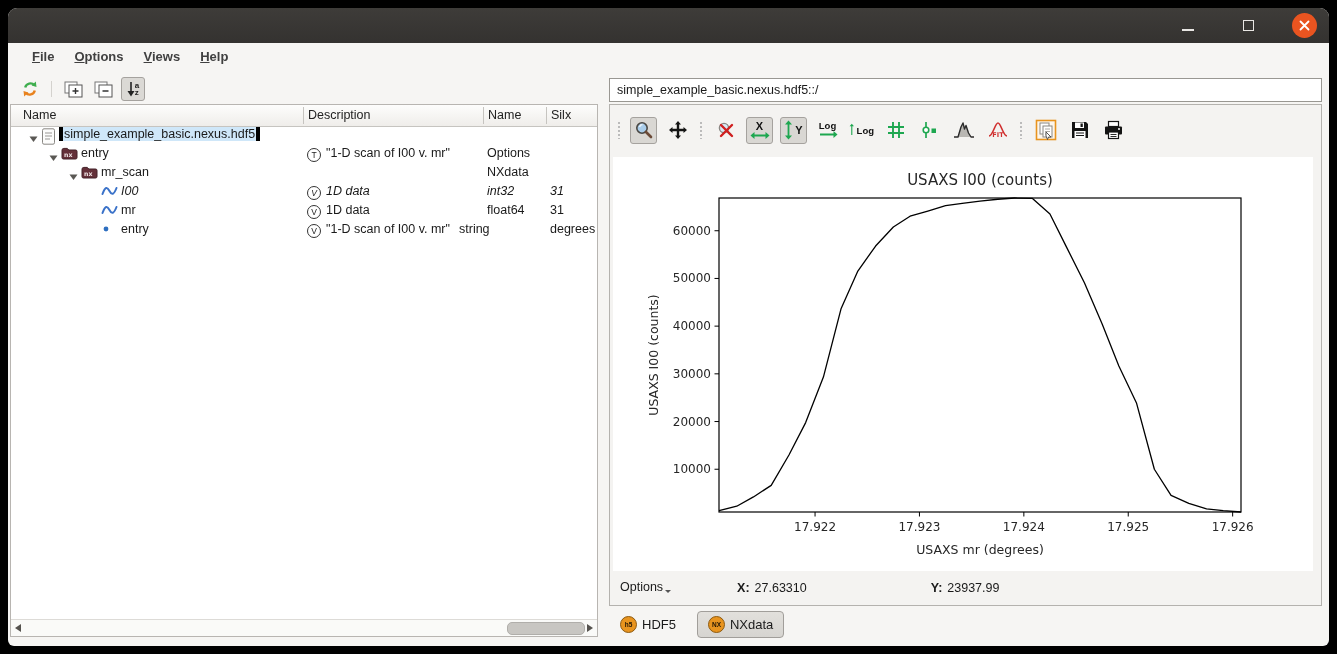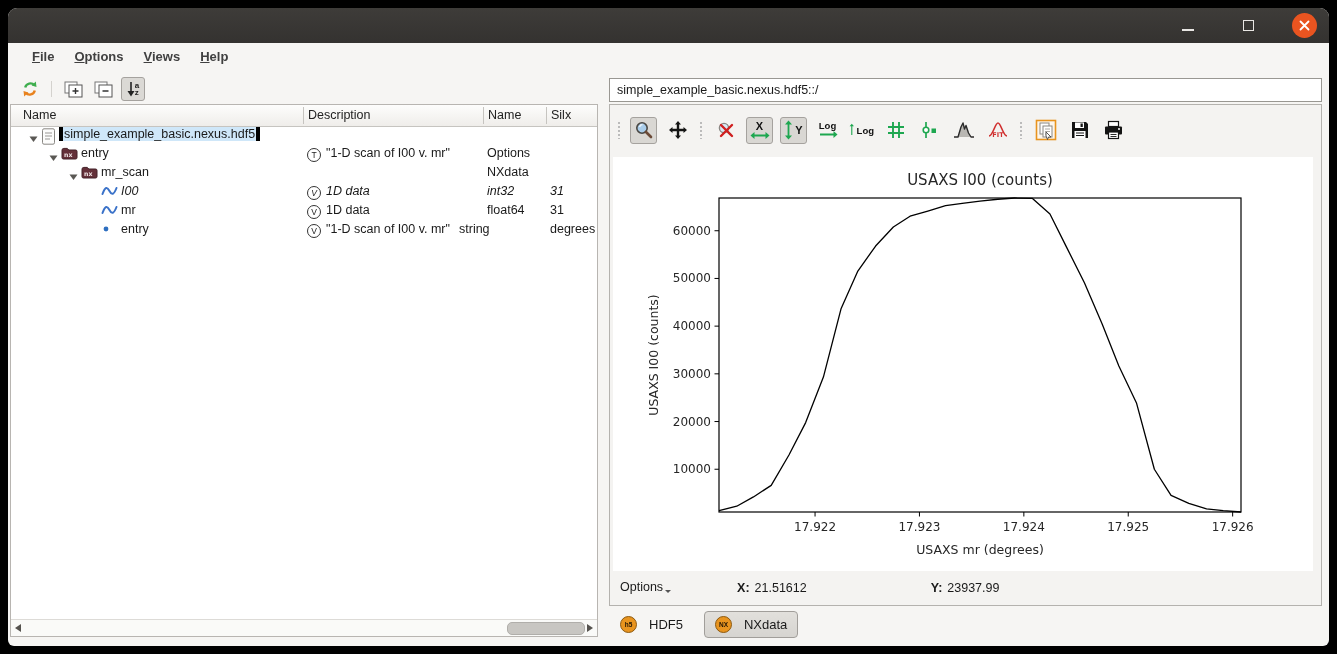--- a/index.html
+++ b/index.html
@@ -68,21 +68,21 @@
   .pstatus{position:absolute;left:0;bottom:4px;width:100%;height:26px;display:flex;align-items:center;font-size:12.5px;}
   .pstatus .opt{margin-left:10px;}
   .pstatus .caret{display:inline-block;margin-left:2px;width:0;height:0;border:3.5px solid transparent;
                   border-top-color:#555;vertical-align:-5px;}
   .pstatus b{margin-left:14px;}
   .pstatus .val{margin-left:5px;}
   .pstatus .xgroup{margin-left:52px;display:flex;}
   .pstatus .ygroup{margin-left:110px;display:flex;}
   
   .tabbar{position:absolute;left:601px;top:600px;height:32px;display:flex;align-items:center;gap:10px;font-size:13px;}
-  .tab{display:flex;align-items:center;gap:12px;padding:4px 10px;border-radius:4px;border:1px solid transparent;text-align:center;}
+  .tab{display:flex;align-items:center;gap:5px;padding:4px 10px;border-radius:4px;border:1px solid transparent;text-align:center;}
   .tab.selected{background:linear-gradient(#e2e0dc,#d6d4d0);border-color:#a19e9a;}
   .tabicon{width:15px;height:15px;border-radius:50%;background:#e8941f;border:1px solid #8d5a10;
            color:#201505;font-size:6.5px;font-weight:bold;display:flex;align-items:center;justify-content:center;}
 </style>
 </head>
 <body>
 
 <div class="window">
 
   <div class="titlebar">
@@ -374,21 +374,21 @@
           <rect x="106" y="41" width="522" height="314" fill="none" stroke="#000" stroke-width="1.2"></rect>
         </svg>
     </div>
 
     <div class="pstatus">
       <span class="opt">
         <span>Options</span><span class="caret"></span>
       </span>
       <span class="xgroup">
         <b>X:</b>
-        <span class="val">21.51612</span>
+        <span class="val">27.63310</span>
       </span>
       <span class="ygroup">
         <b>Y:</b>
         <span class="val">23937.99</span>
       </span>
     </div>
   </div>
 
   <div class="tabbar" id="tab-bar">
       <div class="tab">

